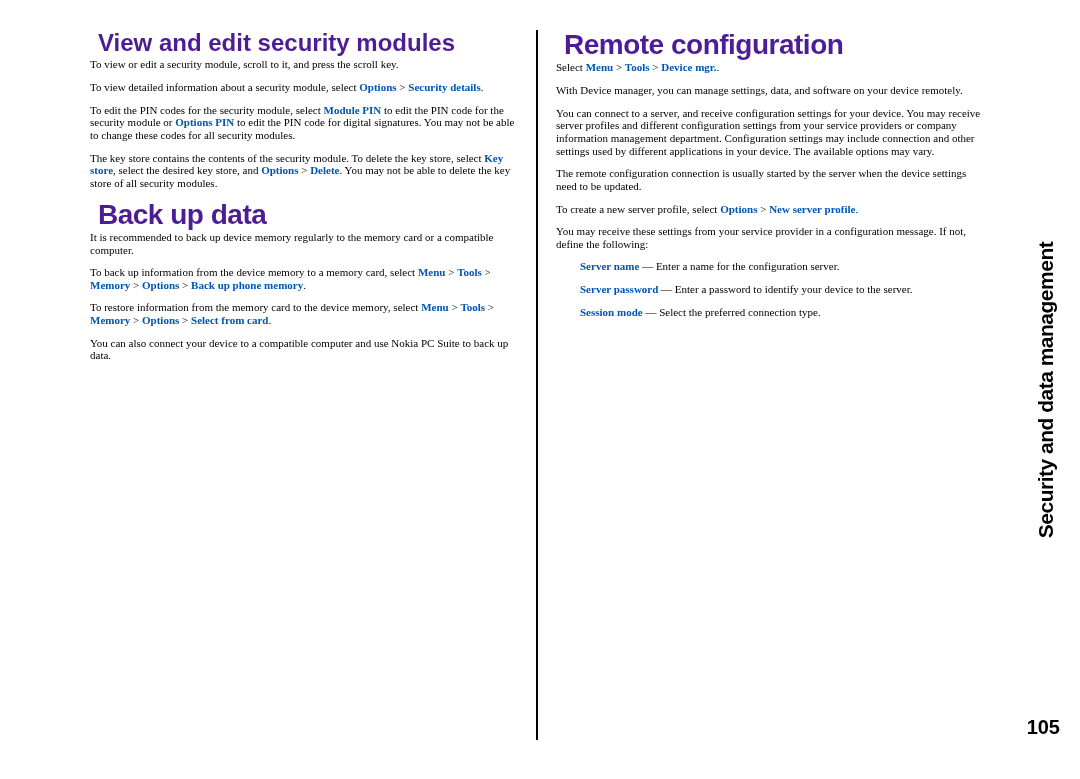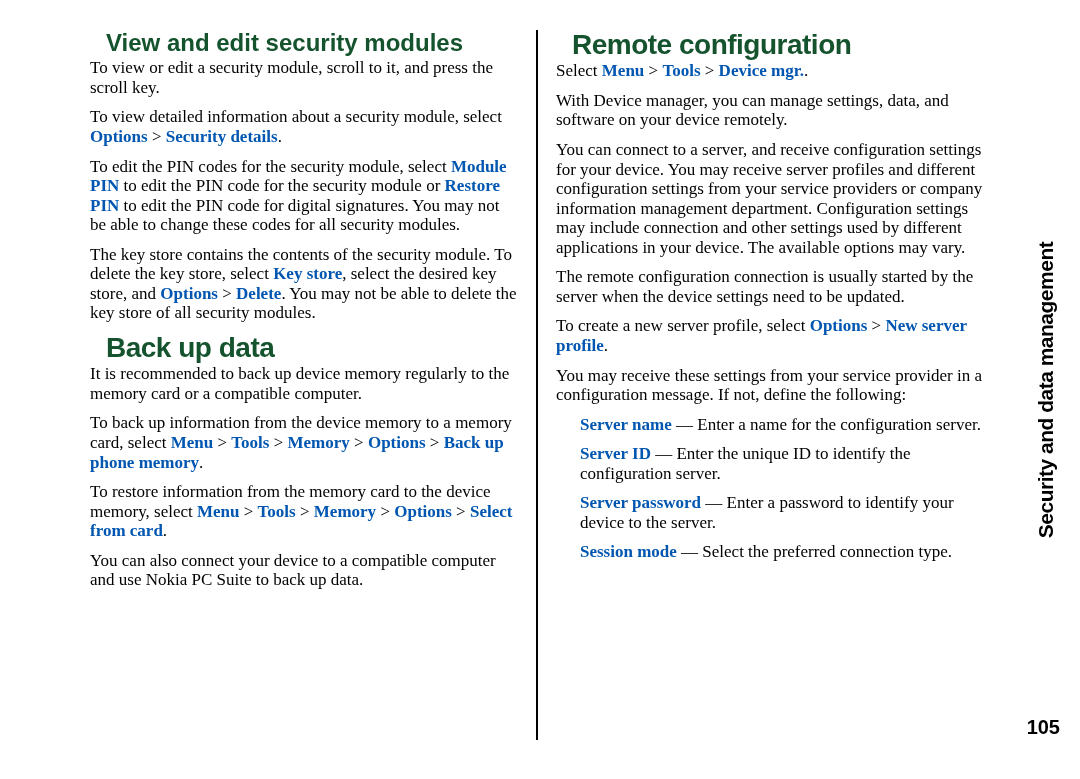--- a/index.html
+++ b/index.html
@@ -30,37 +30,37 @@
   }
   .col1 { padding-left: 0; }
   .col2 { padding-right: 0; }
   .divider {
     width: 0;
     border-left: 2px solid #000;
     margin: 0 6px;
   }
   h1, h2 {
     font-family: Verdana, Geneva, sans-serif;
-    color: #14532d;
-    margin: 0 0 2px 16px;
+    color: #4c1d95;
+    margin: 0 0 2px 8px;
     font-weight: 700;
   }
   h1 {
     font-size: 28px;
     letter-spacing: -0.5px;
     line-height: 1.05;
     margin-top: 6px;
   }
   h2 {
     font-size: 24px;
     line-height: 1.1;
   }
   p {
     margin: 0 0 10px 0;
-    font-size: 17px;
+    font-size: 11px;
     line-height: 1.15;
     font-weight: 500;
   }
   .btext {
     color: #0056b0;
     font-weight: 700;
   }
   .gt {
     color: #000;
     font-weight: 500;
@@ -101,21 +101,21 @@
 
       <h2>View and edit security modules</h2>
 
       <p>To view or edit a security module, scroll to it, and press the scroll key.</p>
 
       <p>
         <span>To view detailed information about a security module, select </span><span class="btext">Options</span><span class="gt"> &gt; </span><span class="btext">Security details</span>.
       </p>
 
       <p>
-        <span>To edit the PIN codes for the security module, select </span><span class="btext">Module PIN</span><span> to edit the PIN code for the security module or </span><span class="btext">Restore PIN</span><span> to edit the PIN code for digital signatures. You may not be able to change these codes for all security modules.</span>
+        <span>To edit the PIN codes for the security module, select </span><span class="btext">Module PIN</span><span> to edit the PIN code for the security module or </span><span class="btext">Options PIN</span><span> to edit the PIN code for digital signatures. You may not be able to change these codes for all security modules.</span>
       </p>
 
       <p>
         <span>The key store contains the contents of the security module. To delete the key store, select </span><span class="btext">Key store</span><span>, select the desired key store, and </span><span class="btext">Options</span><span class="gt"> &gt; </span><span class="btext">Delete</span><span>. You may not be able to delete the key store of all security modules.</span>
       </p>
 
       <h1>Back up data</h1>
 
       <p>It is recommended to back up device memory regularly to the memory card or a compatible computer.</p>
 
@@ -148,23 +148,20 @@
         <span>To create a new server profile, select </span><span class="btext">Options</span><span class="gt"> &gt; </span><span class="btext">New server profile</span>.
       </p>
 
       <p>You may receive these settings from your service provider in a configuration message. If not, define the following:</p>
 
       <div class="indent">
         <p>
           <span class="btext">Server name</span><span> — Enter a name for the configuration server.</span>
         </p>
         <p>
-          <span class="btext">Server ID</span><span> — Enter the unique ID to identify the configuration server.</span>
-        </p>
-        <p>
           <span class="btext">Server password</span><span> — Enter a password to identify your device to the server.</span>
         </p>
         <p>
           <span class="btext">Session mode</span><span> — Select the preferred connection type.</span>
         </p>
       </div>
 
     </div>
   </div>
 </div>

